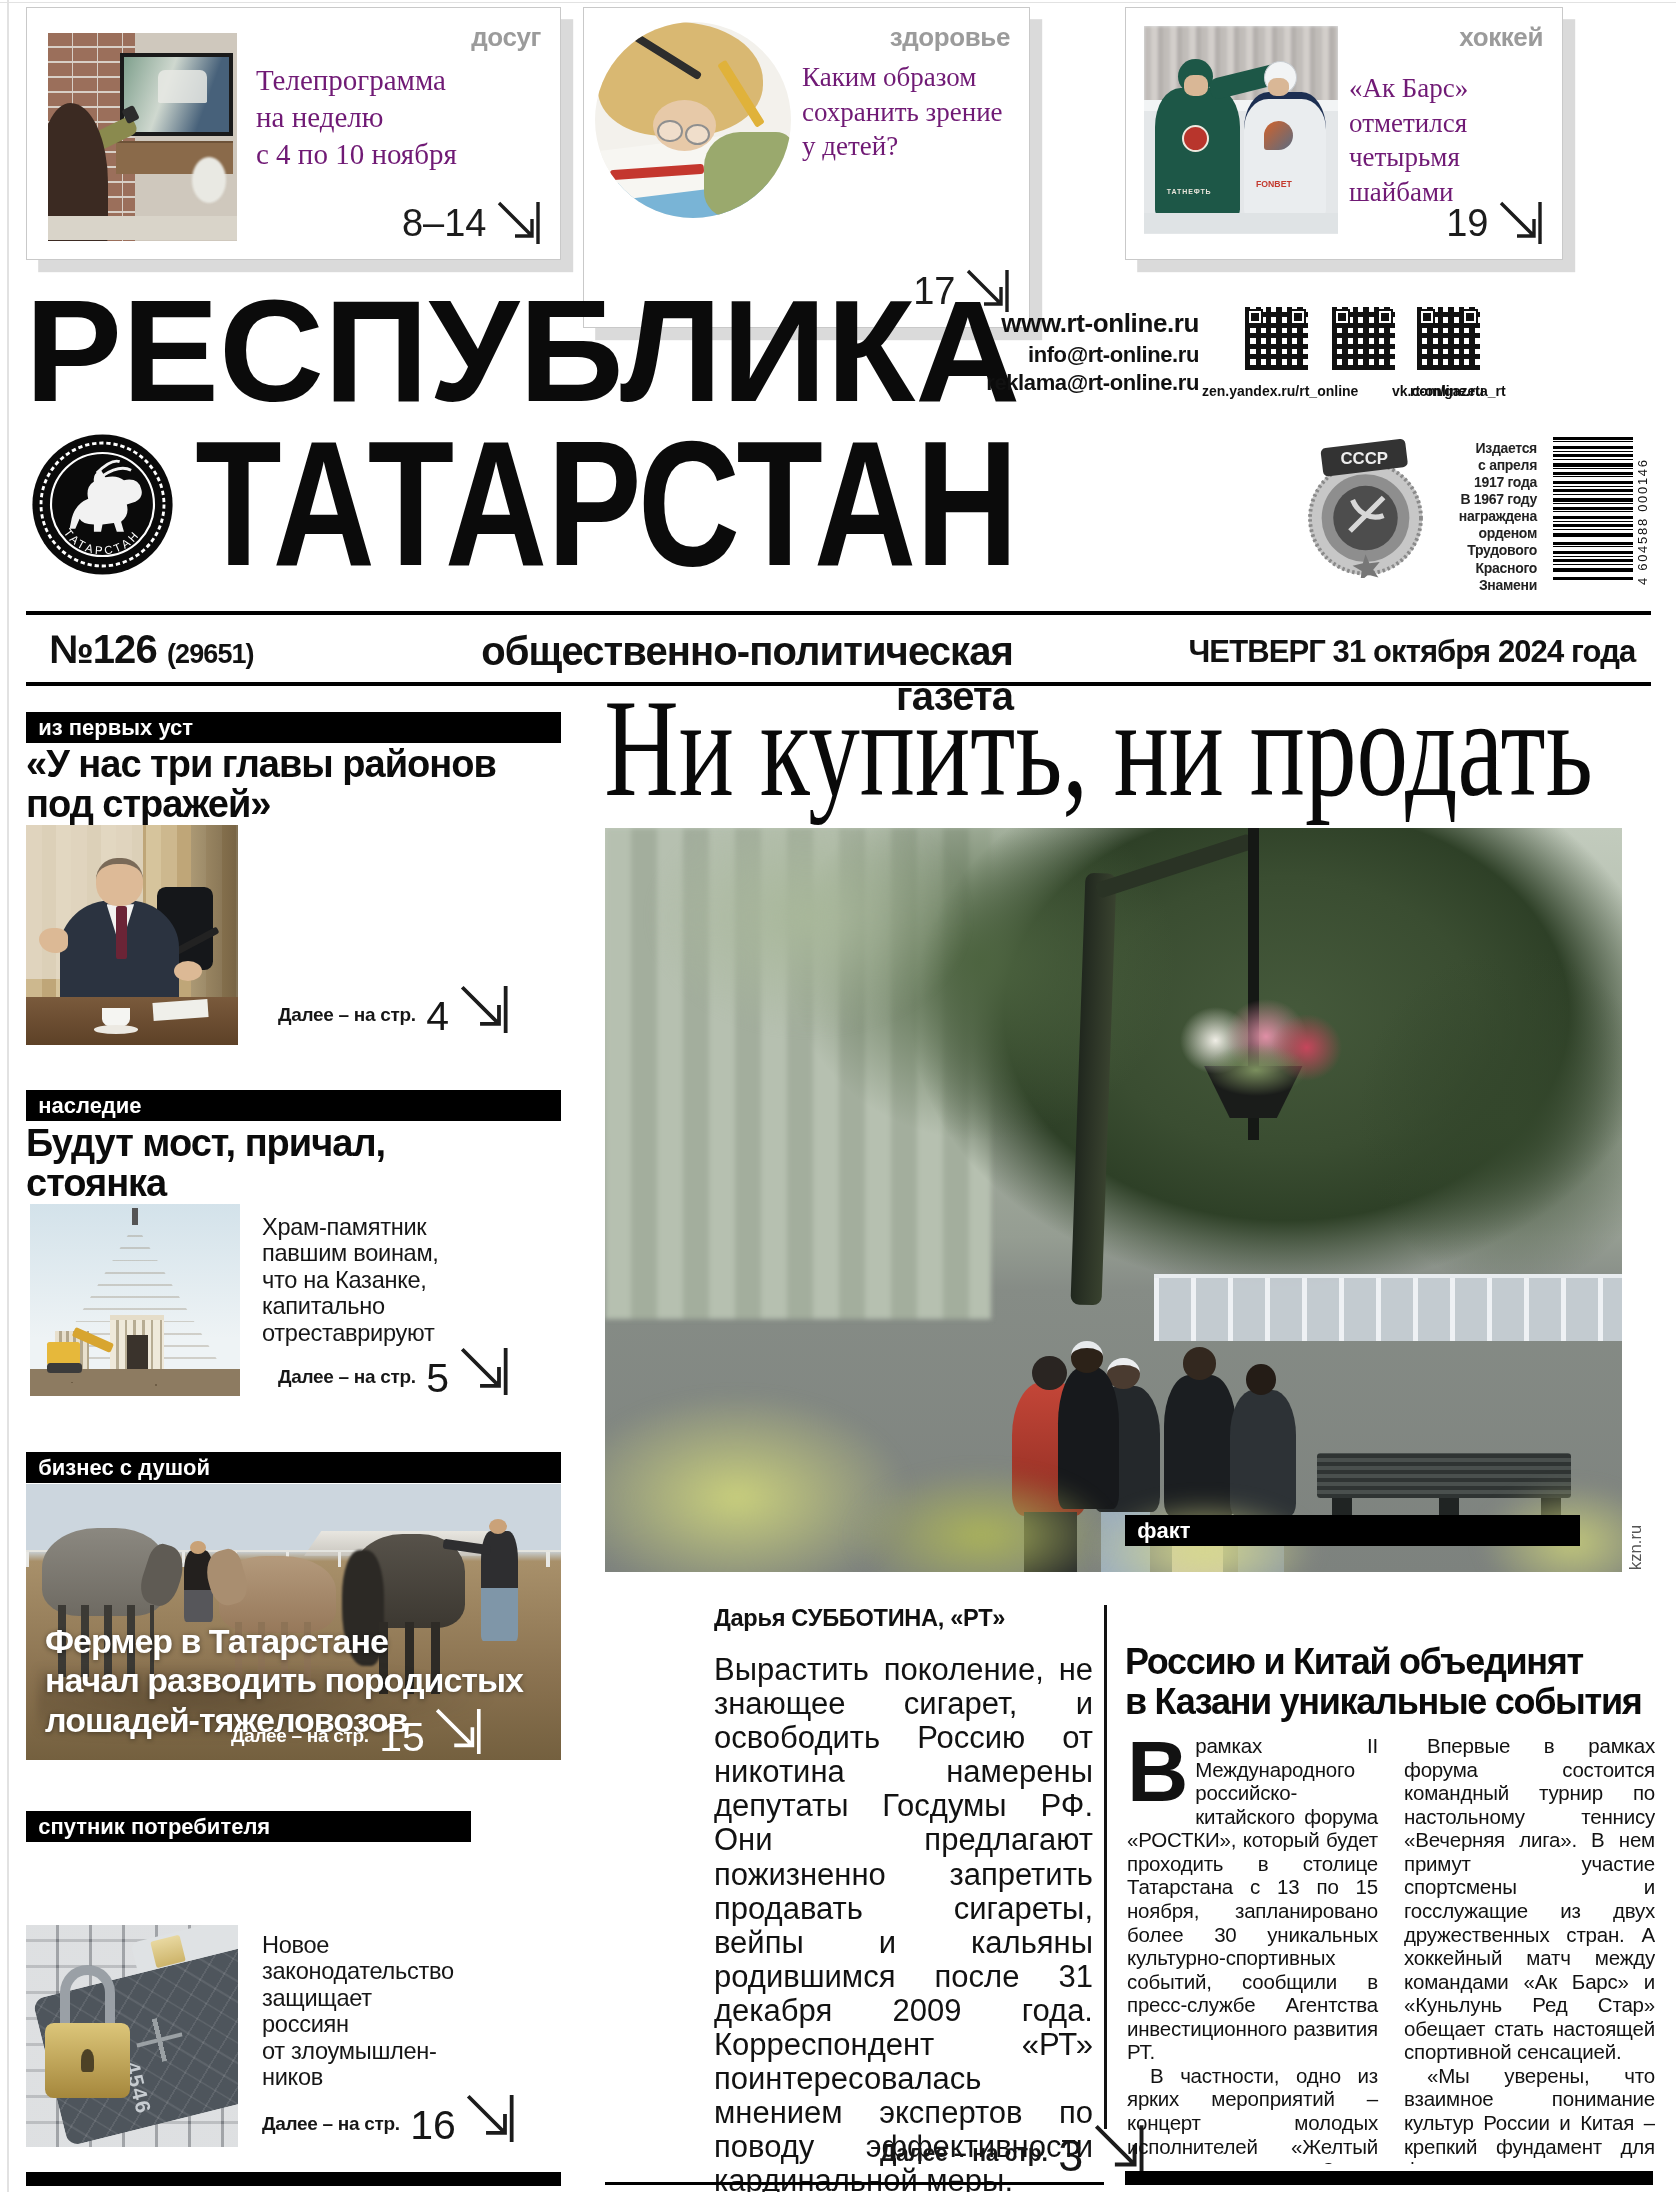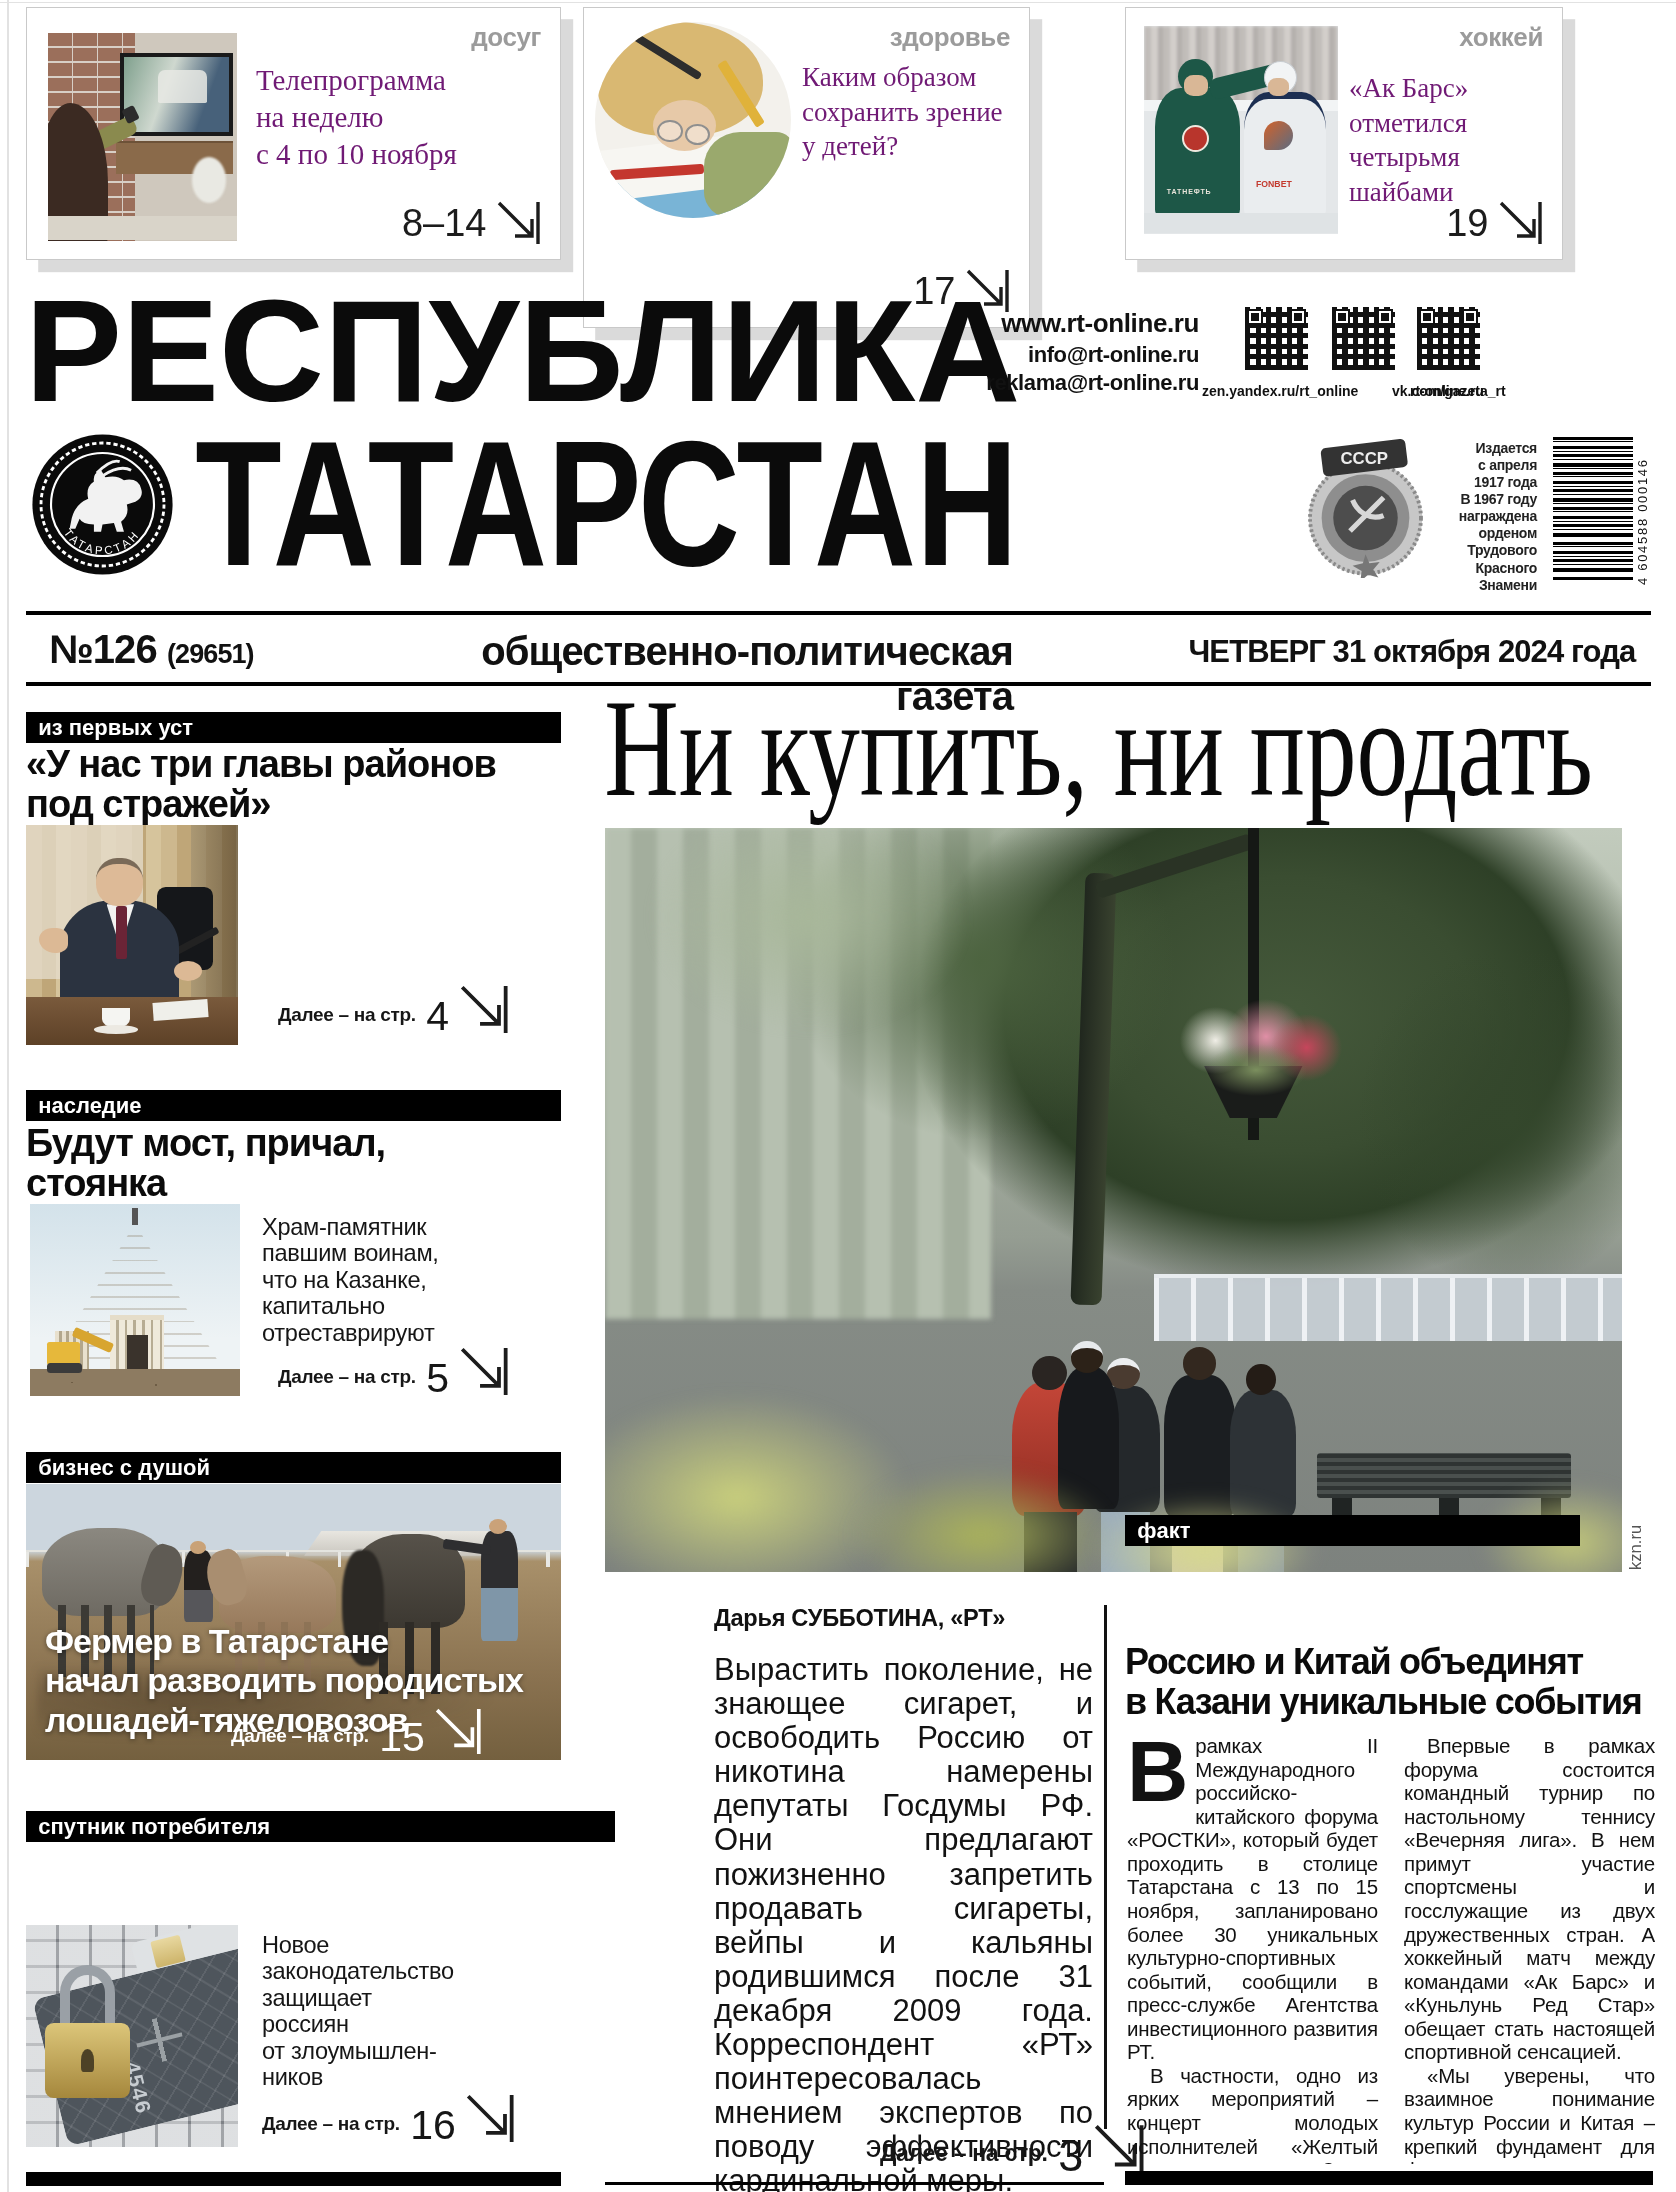--- a/index.html
+++ b/index.html
@@ -276,21 +276,21 @@
 лошадей-тяжеловозов</div>
     <div class="more w" style="left:205px;top:224px;color:#fff">
       <span class="lbl">Далее – на стр.</span>
       <span class="pg">15</span>
       <svg class="arrow w" viewBox="0 0 44 44" style="width:47px;height:47px">
           <path d="M41 1v42M2 2l33 33M35 18v17H18"></path>
         </svg>
     </div>
   </div>
 
-  <div class="banner" style="left:26px;top:1811px;width:589px">спутник потребителя</div>
+  <div class="banner" style="left:26px;top:1811px;width:445px">спутник потребителя</div>
   <div class="photo" style="left:26px;top:1925px;width:212px;height:222px;background:#b7babe;background-image:repeating-linear-gradient(90deg,rgba(255,255,255,.35) 0 30px,rgba(80,84,90,.35) 30px 33px),repeating-linear-gradient(0deg,rgba(255,255,255,.3) 0 23px,rgba(80,84,90,.3) 23px 26px)">
     <i class="e" style="left:52%;top:2%;width:52%;height:26%;background:#dfe2e4;transform:rotate(-14deg);border-radius:7px"></i>
     <i class="e" style="left:60%;top:6%;width:14%;height:12%;background:linear-gradient(#e8d8a0,#cdb46a);border-radius:2.6px;transform:rotate(-14deg)"></i>
     <i class="e" style="left:10%;top:20%;width:112%;height:68%;background:#4e555c;background-image:repeating-linear-gradient(45deg,rgba(255,255,255,.09) 0 1.7px,transparent 1.7px 17.5px),repeating-linear-gradient(-45deg,rgba(255,255,255,.09) 0 1.7px,transparent 1.7px 17.5px);transform:rotate(-14deg);border-radius:12.2px"></i>
     <i class="e" style="left:52%;top:42%;width:22%;height:20%;background:linear-gradient(135deg,#f0f0ee,#c6c8ca);border-radius:3.5px;transform:rotate(-14deg);background-image:linear-gradient(0deg,transparent 45%,#9aa0a4 45% 55%,transparent 55%),linear-gradient(90deg,transparent 45%,#9aa0a4 45% 55%,transparent 55%)"></i>
     <span class="e" style="left:40%;top:68%;font-size:21px;font-weight:bold;color:#c7ccd1;transform:rotate(76deg);letter-spacing:1.7px">4546</span>
     <i class="e" style="left:16%;top:18%;width:26%;height:30%;border:10.5px solid #9aa0a6;border-bottom:none;border-radius:105px 105px 0 0"></i>
     <i class="e" style="left:9%;top:44%;width:40%;height:34%;background:linear-gradient(180deg,#dcc67a,#a5873c);border-radius:8.7px"></i>
     <i class="e" style="left:26%;top:56%;width:6%;height:10%;background:#4d4226;border-radius:50% 50% 20% 20%"></i>
   </div>

